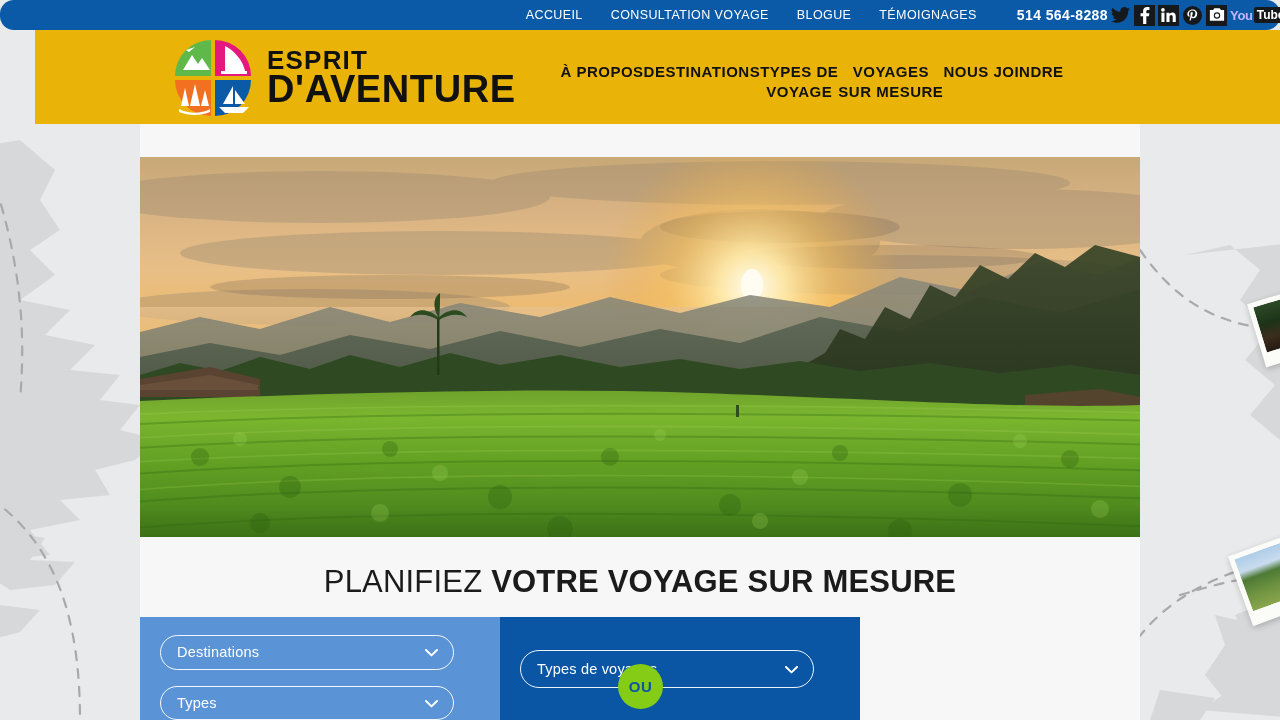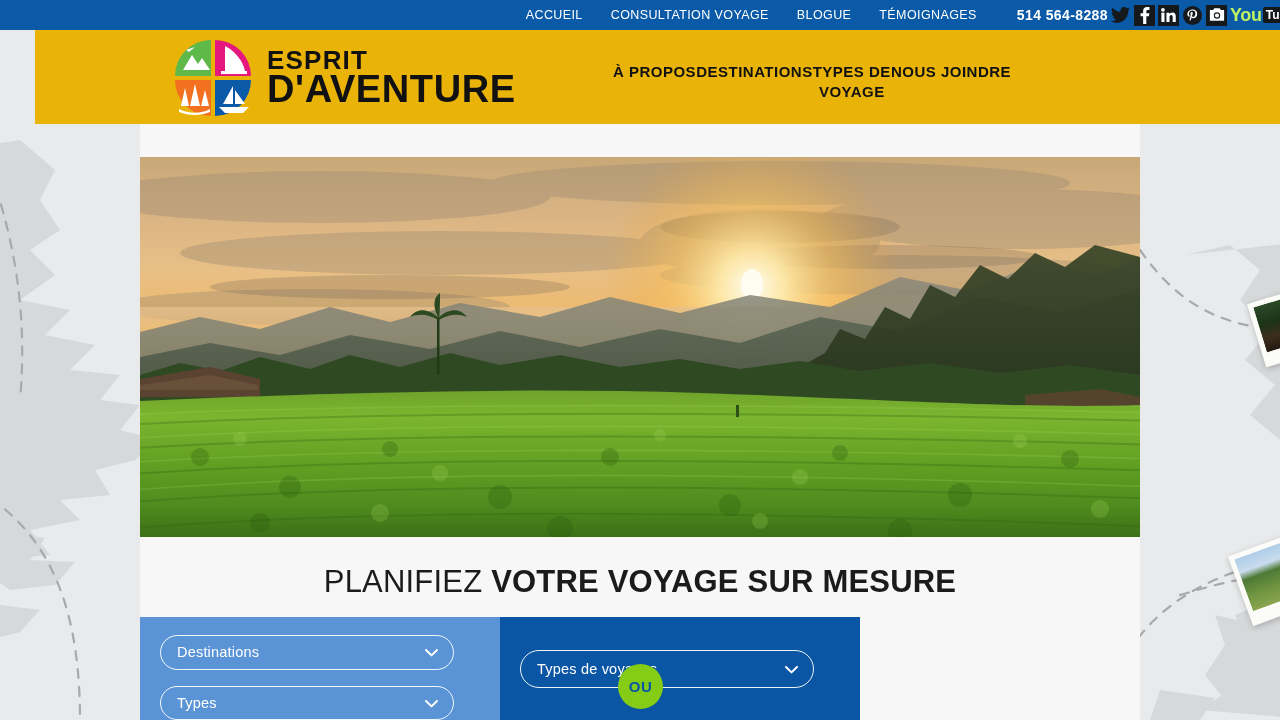--- a/index.html
+++ b/index.html
@@ -51,20 +51,21 @@
   }
 
   
   #topbar {
     position: absolute; left: 0; top: 0;
     width: 1280px; height: 30px;
     background: #0a5aa8;
     z-index: 10;
     display: flex; align-items: center; justify-content: flex-end;
     padding-right: 172px;
+    border-radius: 14px;
   }
   #topnav { display: flex; align-items: center; gap: 0; }
   .topnav-link {
     color: #ffffff;
     font-size: 12.5px;
     letter-spacing: .4px;
     text-decoration: none;
     padding: 0 14px;
     font-family: "Liberation Sans Narrow","Liberation Sans", sans-serif;
     white-space: nowrap;
@@ -90,21 +91,21 @@
     cursor: pointer;
   }
   .soc.box { background: #16191c; }
   .soc svg { display: block; }
   #soc-youtube {
     width: 46px; height: 19px;
     display: flex; align-items: center; gap: 1px;
     background: transparent; cursor: pointer;
   }
   #soc-youtube .yt-you {
-    color: #bef264; font-weight: bold; font-size: 18px;
+    color: #c4b5fd; font-weight: bold; font-size: 13px;
     font-family: "Liberation Sans Narrow","Liberation Sans", sans-serif;
     letter-spacing: -.3px;
     text-align: right;
   }
   #soc-youtube .yt-tube {
     background: #16191c; color: #fff; font-weight: bold; font-size: 12px;
     padding: 1px 3px; border-radius: 2px;
     font-family: "Liberation Sans Narrow","Liberation Sans", sans-serif;
   }
 
@@ -492,20 +493,22 @@
       <span id="logo-line1">ESPRIT</span>
       <span id="logo-line2">D'AVENTURE</span>
     </div>
   </div>
 
   <nav id="mainnav">
     <a class="mainnav-item">À PROPOS</a>
     <a class="mainnav-item">DESTINATIONS</a>
     <a class="mainnav-item">TYPES DE
 VOYAGE</a>
+    <a class="mainnav-item">VOYAGES
+SUR MESURE</a>
     <a class="mainnav-item">NOUS JOINDRE</a>
   </nav>
 </div>
 
 <div id="topbar">
   <nav id="topnav">
     <a class="topnav-link">ACCUEIL</a>
     <a class="topnav-link">CONSULTATION VOYAGE</a>
     <a class="topnav-link">BLOGUE</a>
     <a class="topnav-link">TÉMOIGNAGES</a>

